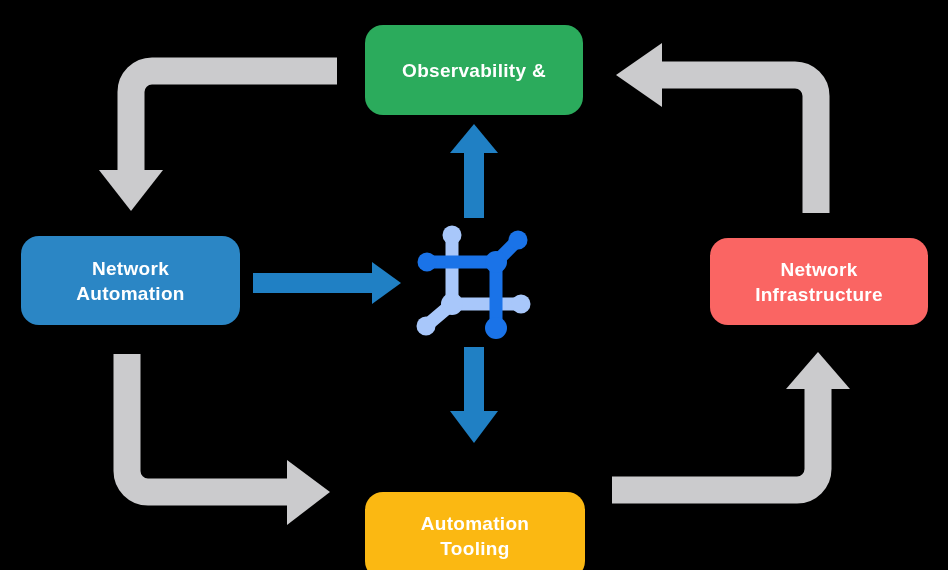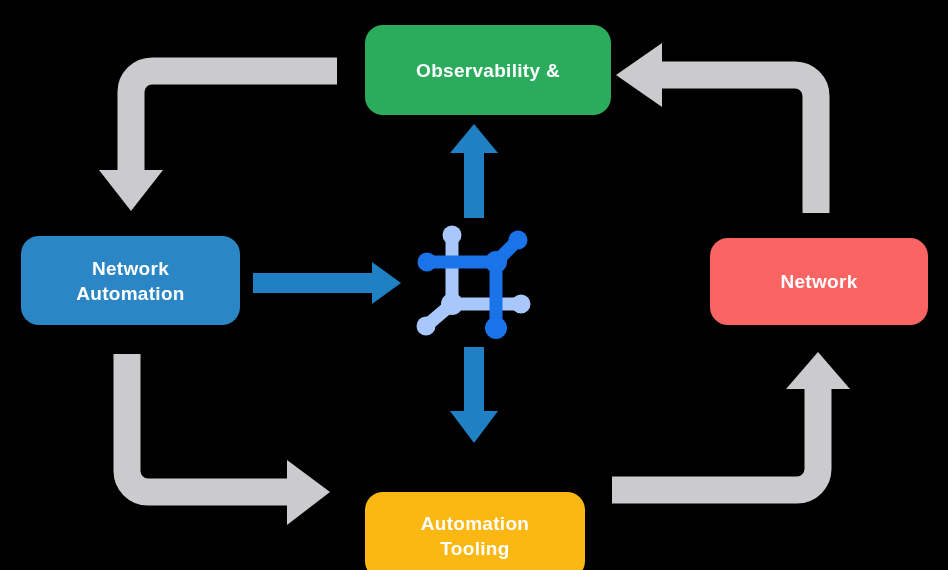--- a/index.html
+++ b/index.html
@@ -29,21 +29,21 @@
     flex-direction: column;
     align-items: center;
     justify-content: center;
     color: #ffffff;
     font-size: 19px;
     font-weight: 600;
     line-height: 25px;
     letter-spacing: 0.3px;
     text-align: center;
   }
-  .node-observability { left: 365px; top: 25px;  width: 246px; height: 90px; }
+  .node-observability { left: 365px; top: 25px;  width: 218px; height: 90px; }
   .node-operations    { left: 21px;  top: 236px; width: 219px; height: 89px; }
   .node-infrastructure{ left: 710px; top: 238px; width: 218px; height: 87px; }
   .node-automation    { left: 365px; top: 451px; width: 220px; height: 87px; margin-top: 41px; }
   .gray-shaft { fill: none; stroke-width: 27px; }
   .blue-shaft { fill: none; stroke-width: 20px; }
   .icon-line  { fill: none; stroke-width: 13px; }
 </style>
 </head>
 <body>
 
@@ -106,20 +106,21 @@
     <span>Observability &amp;</span>
   </div>
 
   <div class="node node-operations" style="background-color: rgb(43, 134, 197);">
     <span>Network</span>
     <span>Automation</span>
   </div>
 
   <div class="node node-infrastructure" style="background-color: rgb(250, 101, 99);">
     <span>Network</span>
+    <span>Infrastructure</span>
   </div>
 
   <div class="node node-automation" style="background-color: rgb(251, 184, 18);">
     <span>Automation</span>
     <span>Tooling</span>
   </div>
 
 </div>
 
 </body></html>

